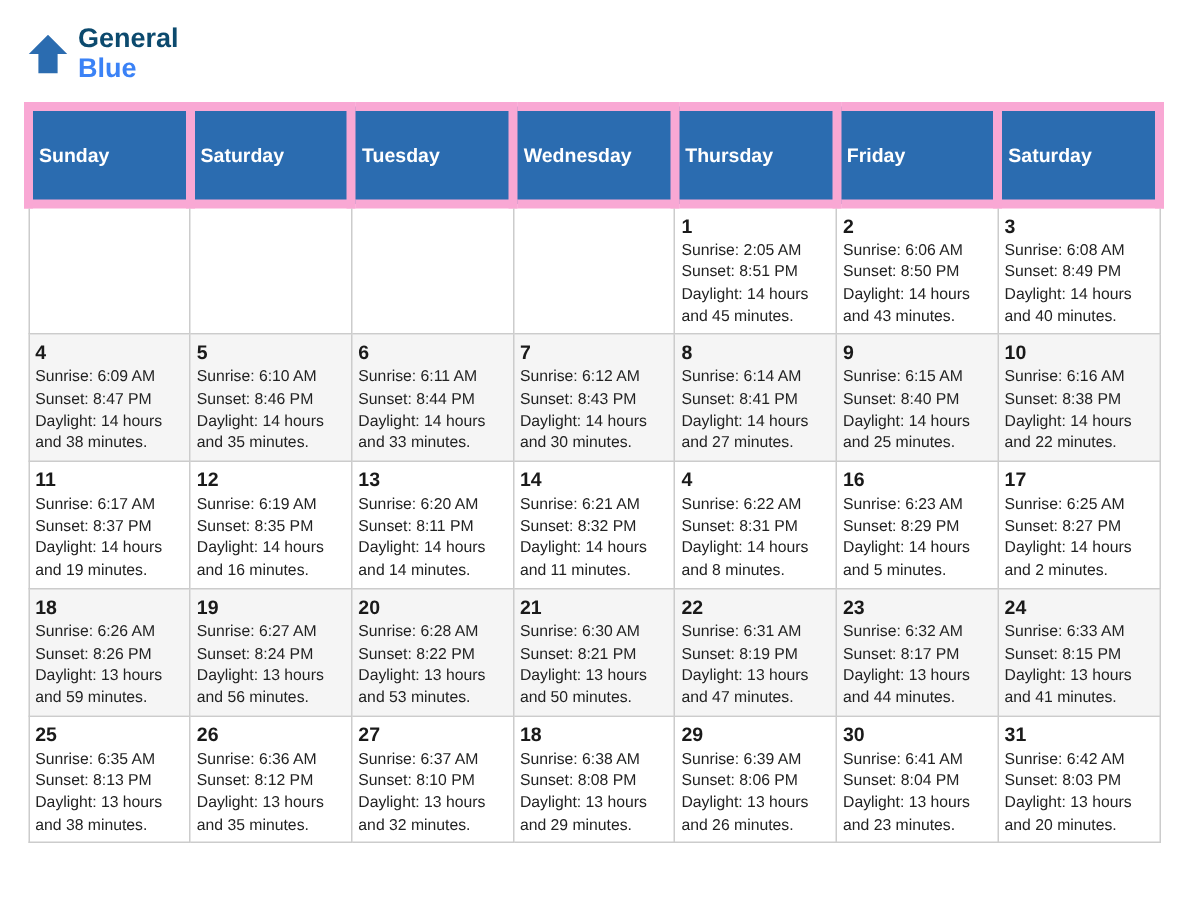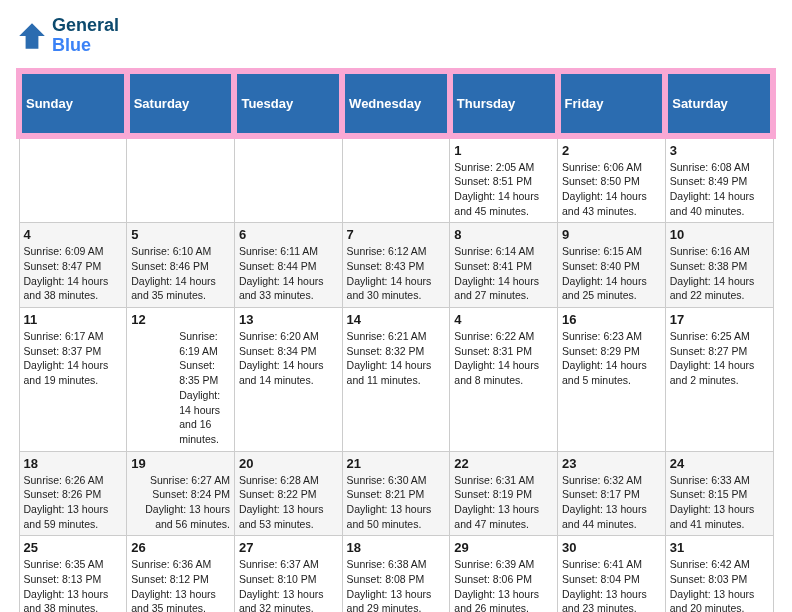--- a/index.html
+++ b/index.html
@@ -188,28 +188,28 @@
       </tr>
       <tr>
         <td>
           <div class="day-number">11</div>
           <div class="day-detail" style="white-space: pre-line;">Sunrise: 6:17 AM
 Sunset: 8:37 PM
 Daylight: 14 hours and 19 minutes.</div>
         </td>
         <td>
           <div class="day-number">12</div>
-          <div class="day-detail" style="white-space: pre-line; margin-left: 48px;">Sunrise: 6:19 AM
+          <div class="day-detail" style="white-space: pre-line;">Sunrise: 6:19 AM
 Sunset: 8:35 PM
 Daylight: 14 hours and 16 minutes.</div>
         </td>
         <td>
           <div class="day-number">13</div>
           <div class="day-detail" style="white-space: pre-line;">Sunrise: 6:20 AM
-Sunset: 8:34 PM
+Sunset: 8:11 PM
 Daylight: 14 hours and 14 minutes.</div>
         </td>
         <td>
           <div class="day-number">14</div>
           <div class="day-detail" style="white-space: pre-line;">Sunrise: 6:21 AM
 Sunset: 8:32 PM
 Daylight: 14 hours and 11 minutes.</div>
         </td>
         <td>
           <div class="day-number">4</div>
@@ -232,21 +232,21 @@
       </tr>
       <tr>
         <td>
           <div class="day-number">18</div>
           <div class="day-detail" style="white-space: pre-line;">Sunrise: 6:26 AM
 Sunset: 8:26 PM
 Daylight: 13 hours and 59 minutes.</div>
         </td>
         <td>
           <div class="day-number">19</div>
-          <div class="day-detail" style="white-space: pre-line; text-align: right;">Sunrise: 6:27 AM
+          <div class="day-detail" style="white-space: pre-line;">Sunrise: 6:27 AM
 Sunset: 8:24 PM
 Daylight: 13 hours and 56 minutes.</div>
         </td>
         <td>
           <div class="day-number">20</div>
           <div class="day-detail" style="white-space: pre-line;">Sunrise: 6:28 AM
 Sunset: 8:22 PM
 Daylight: 13 hours and 53 minutes.</div>
         </td>
         <td>

